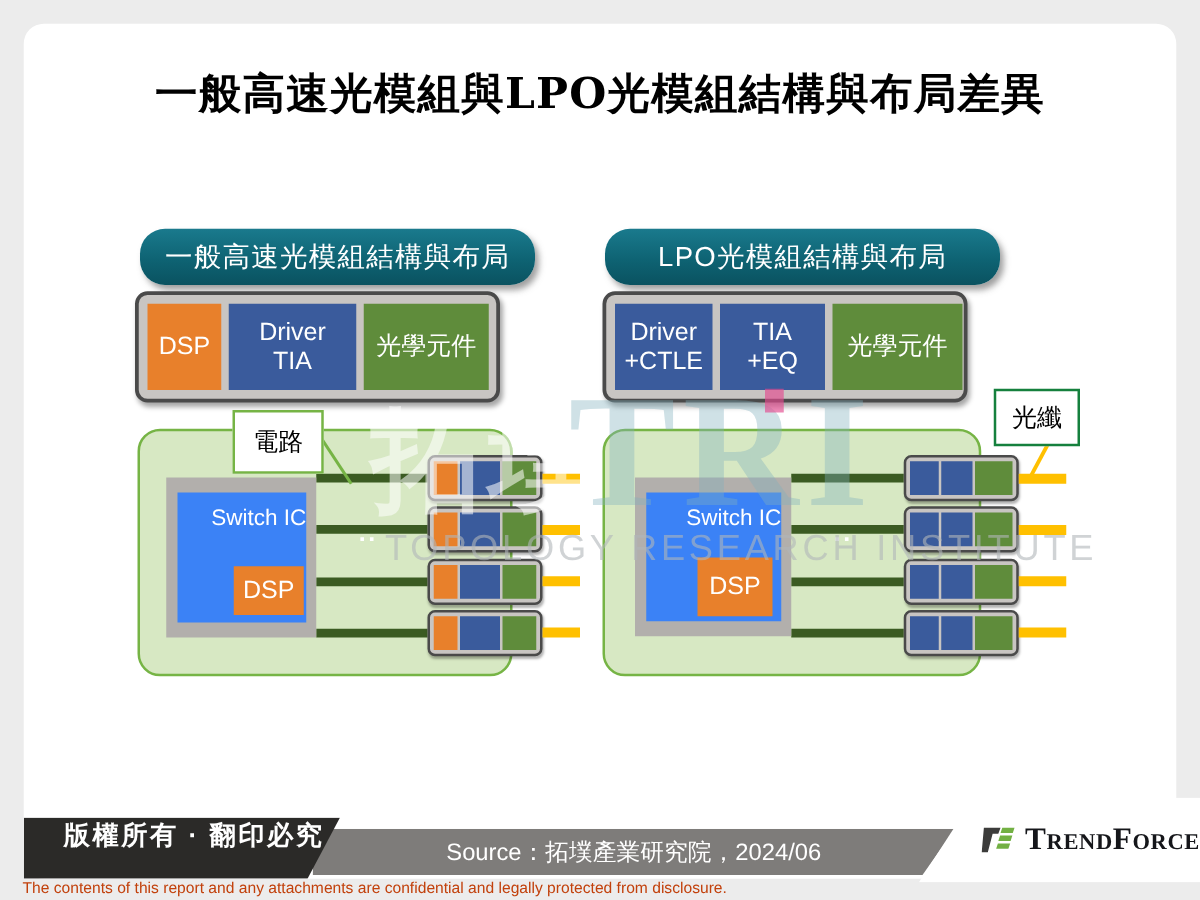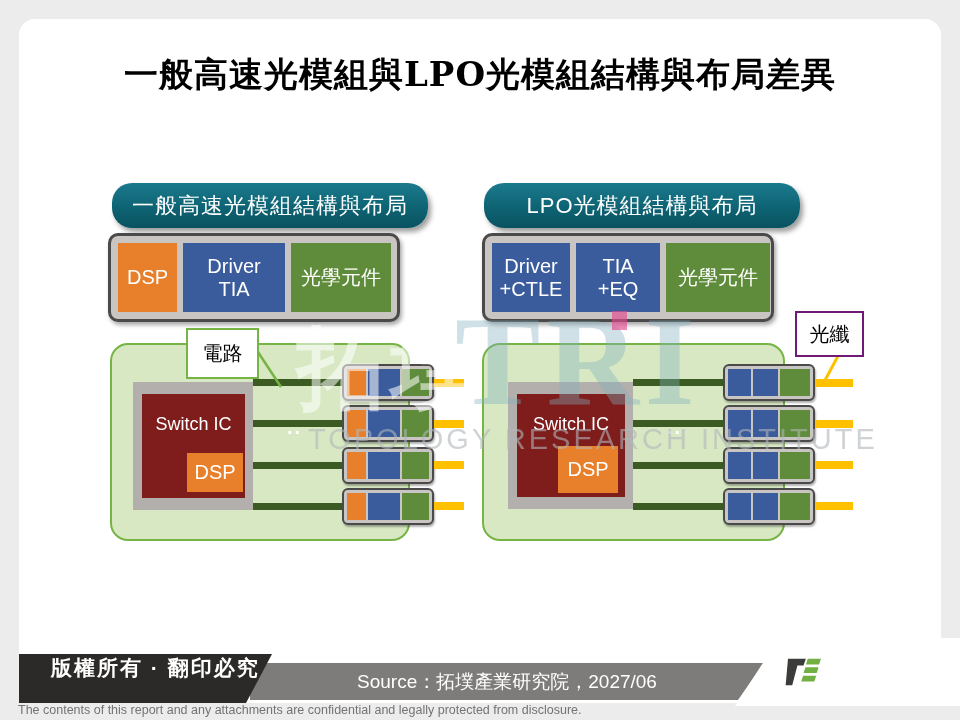--- a/index.html
+++ b/index.html
@@ -26,22 +26,22 @@
   .module-block{height:69px;display:flex;flex-direction:column;align-items:center;
     justify-content:center;color:#fff;font-size:20px;line-height:1.15;text-align:center;}
   
   .area{position:absolute;top:343px;height:198px;background:#D7E8C3;
     border:2px solid #76B445;border-radius:18px;z-index:10;box-sizing:border-box;}
   #area-left{left:110px;width:300px;} #area-right{left:482px;width:303px;}
   
   .switch-outer{position:absolute;background:#B2AFAC;z-index:22;}
   #switch-left{left:133px;top:382px;width:120px;height:128px;}
   #switch-right{left:508px;top:382px;width:125px;height:127px;}
-  .switch-inner{position:absolute;inset:12px 8px 12px 9px;background:#7f1d1d;
-    color:#fff;font-size:18px;text-align:center;padding-top:20px;box-sizing:border-box;}
+  .switch-inner{position:absolute;inset:12px 8px 12px 9px;background:#3b82f6;
+    color:#fff;font-size:18px;text-align:right;padding-top:10px;box-sizing:border-box;}
   .switch-chip{position:absolute;background:#E8802B;color:#fff;font-size:20px;
     display:flex;align-items:center;justify-content:center;z-index:23;}
   #chip-left{left:187px;top:453px;width:56px;height:39px;}
   #chip-right{left:558px;top:446px;width:60px;height:47px;}
   
   .lane-col{position:absolute;top:364px;height:161px;display:flex;flex-direction:column;
     justify-content:space-between;z-index:21;}
   #lanes-left{left:253px;width:211px;}
   #lanes-right{left:633px;width:220px;}
   .lane-row{display:flex;align-items:center;height:37px;}
@@ -52,21 +52,21 @@
   .lane-seg{height:100%;}
   .lane-fiber{width:30px;height:8px;background:#FFC000;flex:0 0 auto;}
   #lanes-right .lane-fiber{width:38px;}
   .dots{position:absolute;color:#fff;font-size:20px;font-weight:bold;
     letter-spacing:2px;z-index:25;}
   #dots-left{left:287px;top:416px;} #dots-right{left:667px;top:416px;}
   
   .callout{position:absolute;background:#fff;display:flex;align-items:center;
     justify-content:center;font-size:20px;color:#000;z-index:60;}
   #callout-circuit{left:186px;top:328px;width:69px;height:47px;border:2px solid #76B445;}
-  #callout-fiber{left:795px;top:311px;width:65px;height:42px;border:2px solid #701a75;}
+  #callout-fiber{left:795px;top:311px;width:65px;height:42px;border:2px solid #15803d;}
   #leader-lines{position:absolute;left:0;top:0;z-index:55;pointer-events:none;}
   
   .wm{position:absolute;pointer-events:none;z-index:40;}
   #wm-cjk{left:297px;top:308px;font-size:90px;font-weight:bold;
     color:rgba(255,255,255,0.55);letter-spacing:4px;}
   #wm-latin{left:455px;top:288px;font-size:128px;font-weight:bold;
     font-family:"Liberation Serif",serif;color:rgba(130,175,188,0.38);letter-spacing:6px;}
   #wm-sub{left:308px;top:396px;font-size:29px;font-weight:normal;letter-spacing:3px;
     color:rgba(176,181,185,0.6);margin-top:27px;}
   #wm-pink{left:612px;top:311px;width:15px;height:19px;background:rgba(227,74,143,0.65);}
@@ -76,21 +76,21 @@
     display:flex;align-items:center;justify-content:center;color:#fff;font-size:19px;z-index:70;}
   .foot-black{position:absolute;left:19px;top:654px;width:253px;height:49px;
     background:#2B2A28;clip-path:polygon(0 0,100% 0,calc(100% - 26px) 100%,0 100%);
     color:#fff;display:flex;font-size:21px;font-weight:bold;
     padding-left:32px;box-sizing:border-box;letter-spacing:2px;z-index:71;}
   .foot-white{position:absolute;left:735px;top:638px;width:225px;height:68px;background:#fff;
     clip-path:polygon(44px 0,100% 0,100% 100%,0 100%);z-index:72;display:flex;
     align-items:center;padding-left:50px;box-sizing:border-box;gap:7px;}
   .brand-text{font-family:"Liberation Serif",serif;font-variant:small-caps;
     font-size:25px;font-weight:600;color:#15161A;letter-spacing:0.5px;}
-  .disclaimer{position:absolute;left:18px;top:703px;font-size:12.5px;color:#737373;z-index:5;}
+  .disclaimer{position:absolute;left:18px;top:703px;font-size:12.5px;color:#c2410c;z-index:5;}
 </style>
 </head>
 <body>
 
 <div class="slide"></div>
 
 <div class="title">一般高速光模組與LPO光模組結構與布局差異</div>
 
 <div class="banner" id="banner-left">一般高速光模組結構與布局</div>
 <div class="banner" id="banner-right">LPO光模組結構與布局</div>
@@ -221,26 +221,27 @@
 
 <svg id="leader-lines" width="960" height="720">
   <line x1="256" y1="349" x2="281" y2="387" stroke="#76B445" stroke-width="2.5"></line>
   <line x1="838" y1="356" x2="823" y2="384" stroke="#FFC000" stroke-width="3"></line>
 </svg>
 
 <div class="callout" id="callout-circuit">電路</div>
 <div class="callout" id="callout-fiber">光纖</div>
 
 <div class="foot-gray">
-  <span>Source：拓墣產業研究院，2027/06</span>
+  <span>Source：拓墣產業研究院，2024/06</span>
 </div>
 <div class="foot-black">
   <span>版權所有 · 翻印必究</span>
 </div>
 <div class="foot-white">
   <svg width="38" height="32" viewBox="0 0 40 34">
     <polygon fill="#3C3C3B" points="3,3 22,3 19.5,10 13,10 7.5,31 0.5,31"></polygon>
     <polygon fill="#72B043" points="24,3 38,3 36,9 22,9"></polygon>
     <polygon fill="#72B043" points="21.5,12 35.5,12 33.5,18 19.5,18"></polygon>
     <polygon fill="#72B043" points="19,21 33,21 31,27 17,27"></polygon>
   </svg>
+  <span class="brand-text">TrendForce</span>
 </div>
 <div class="disclaimer">The contents of this report and any attachments are confidential and legally protected from disclosure.</div>
 
 </body></html>

